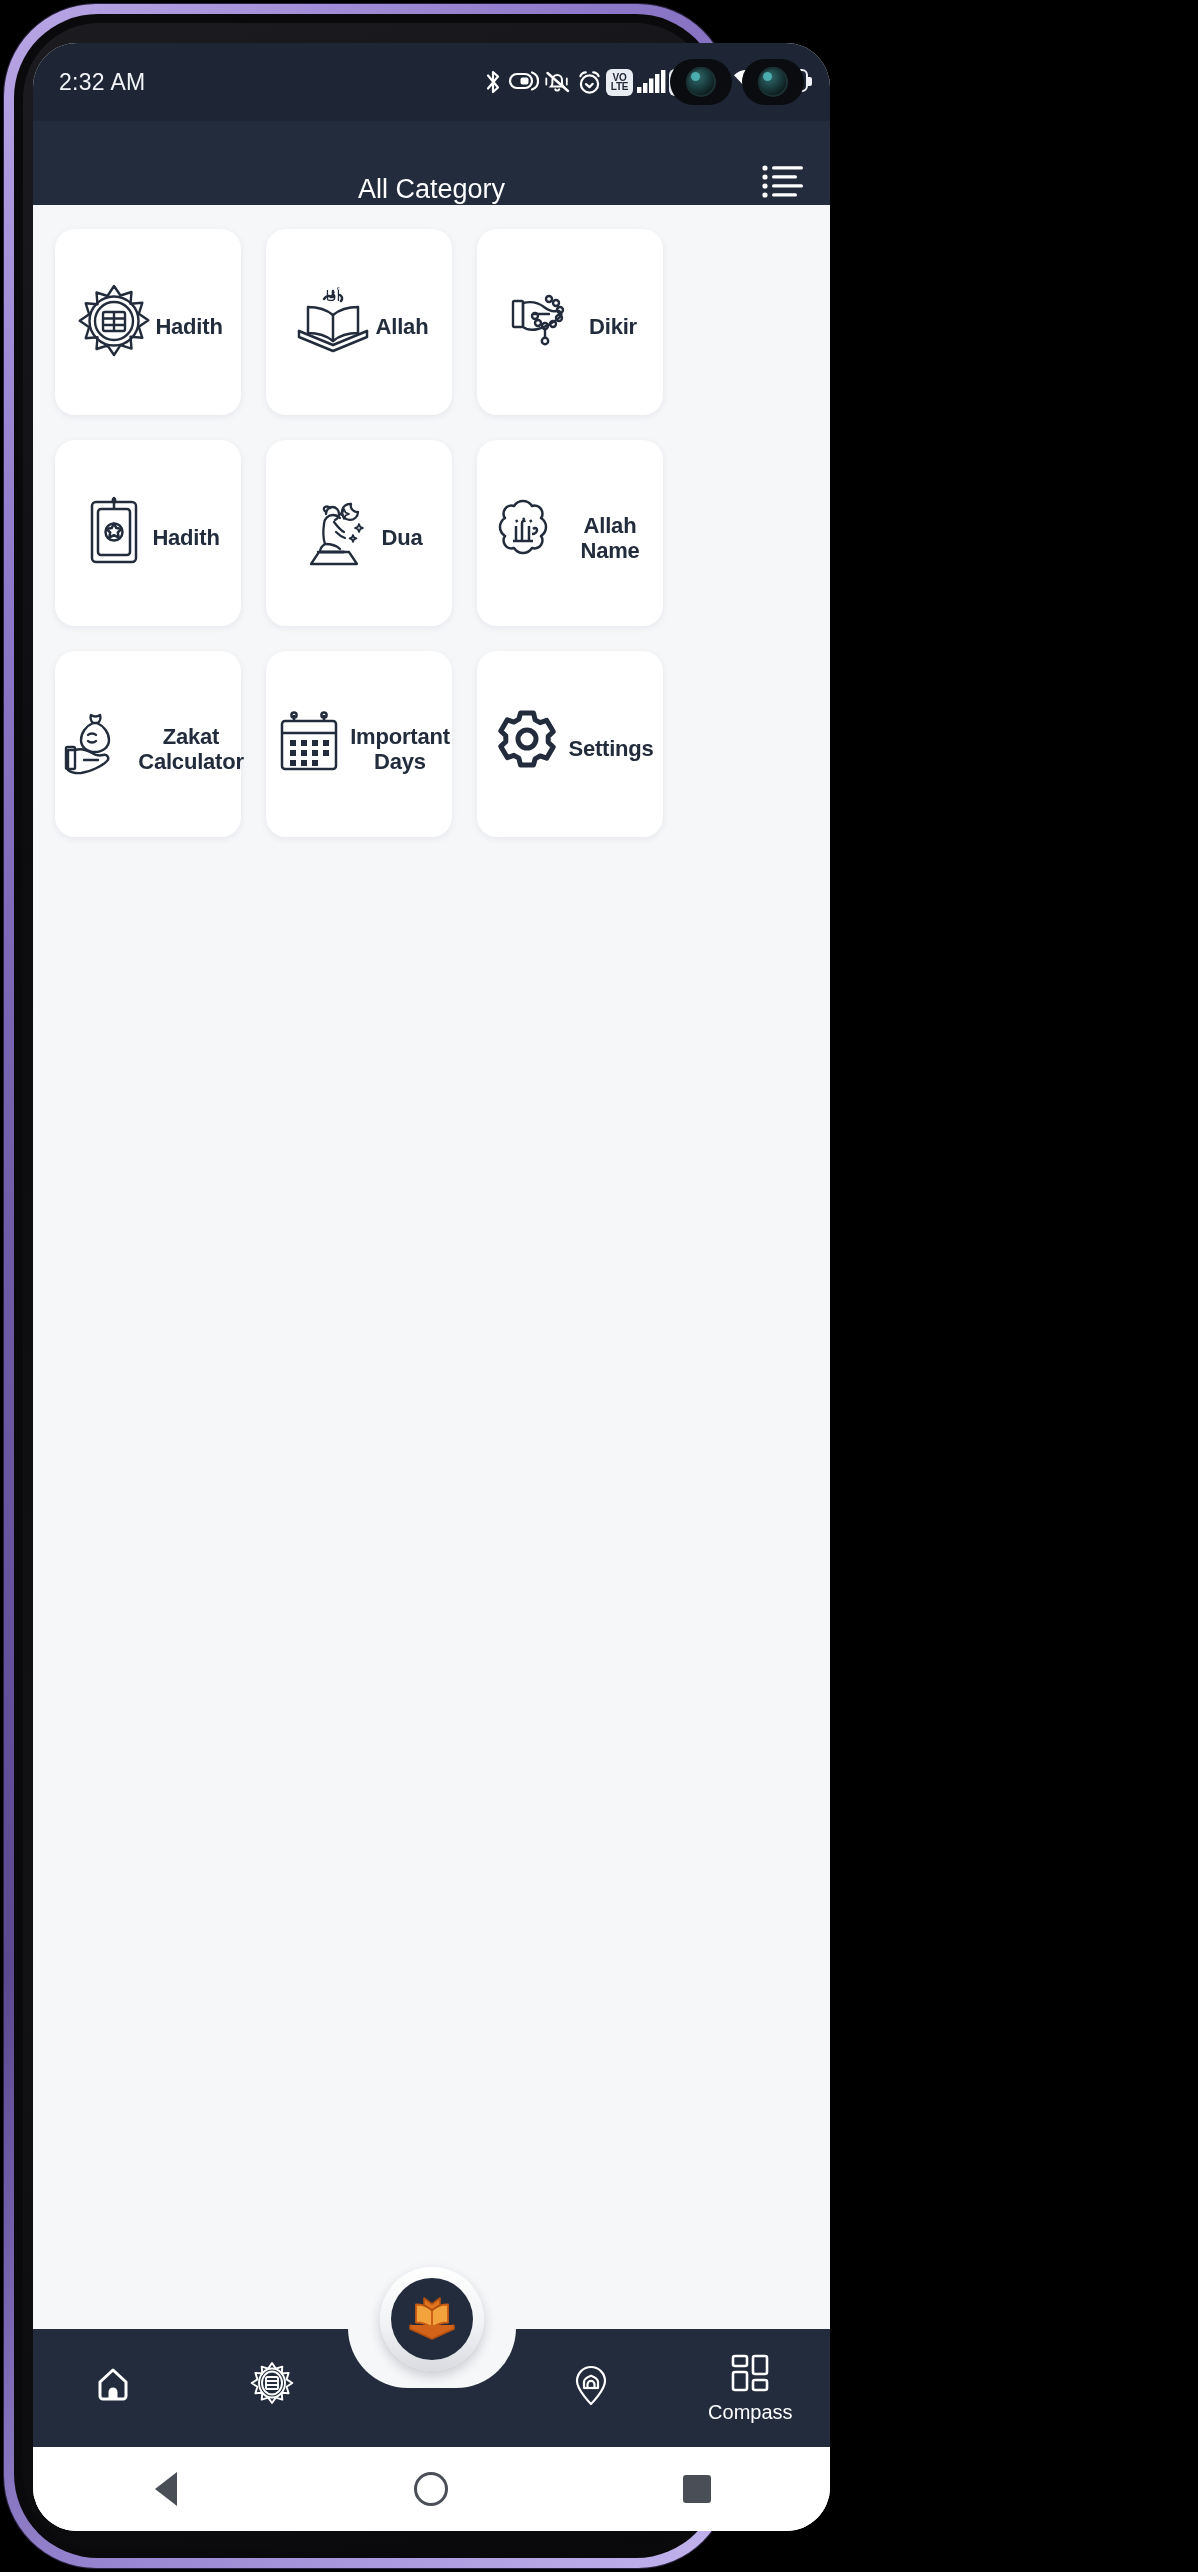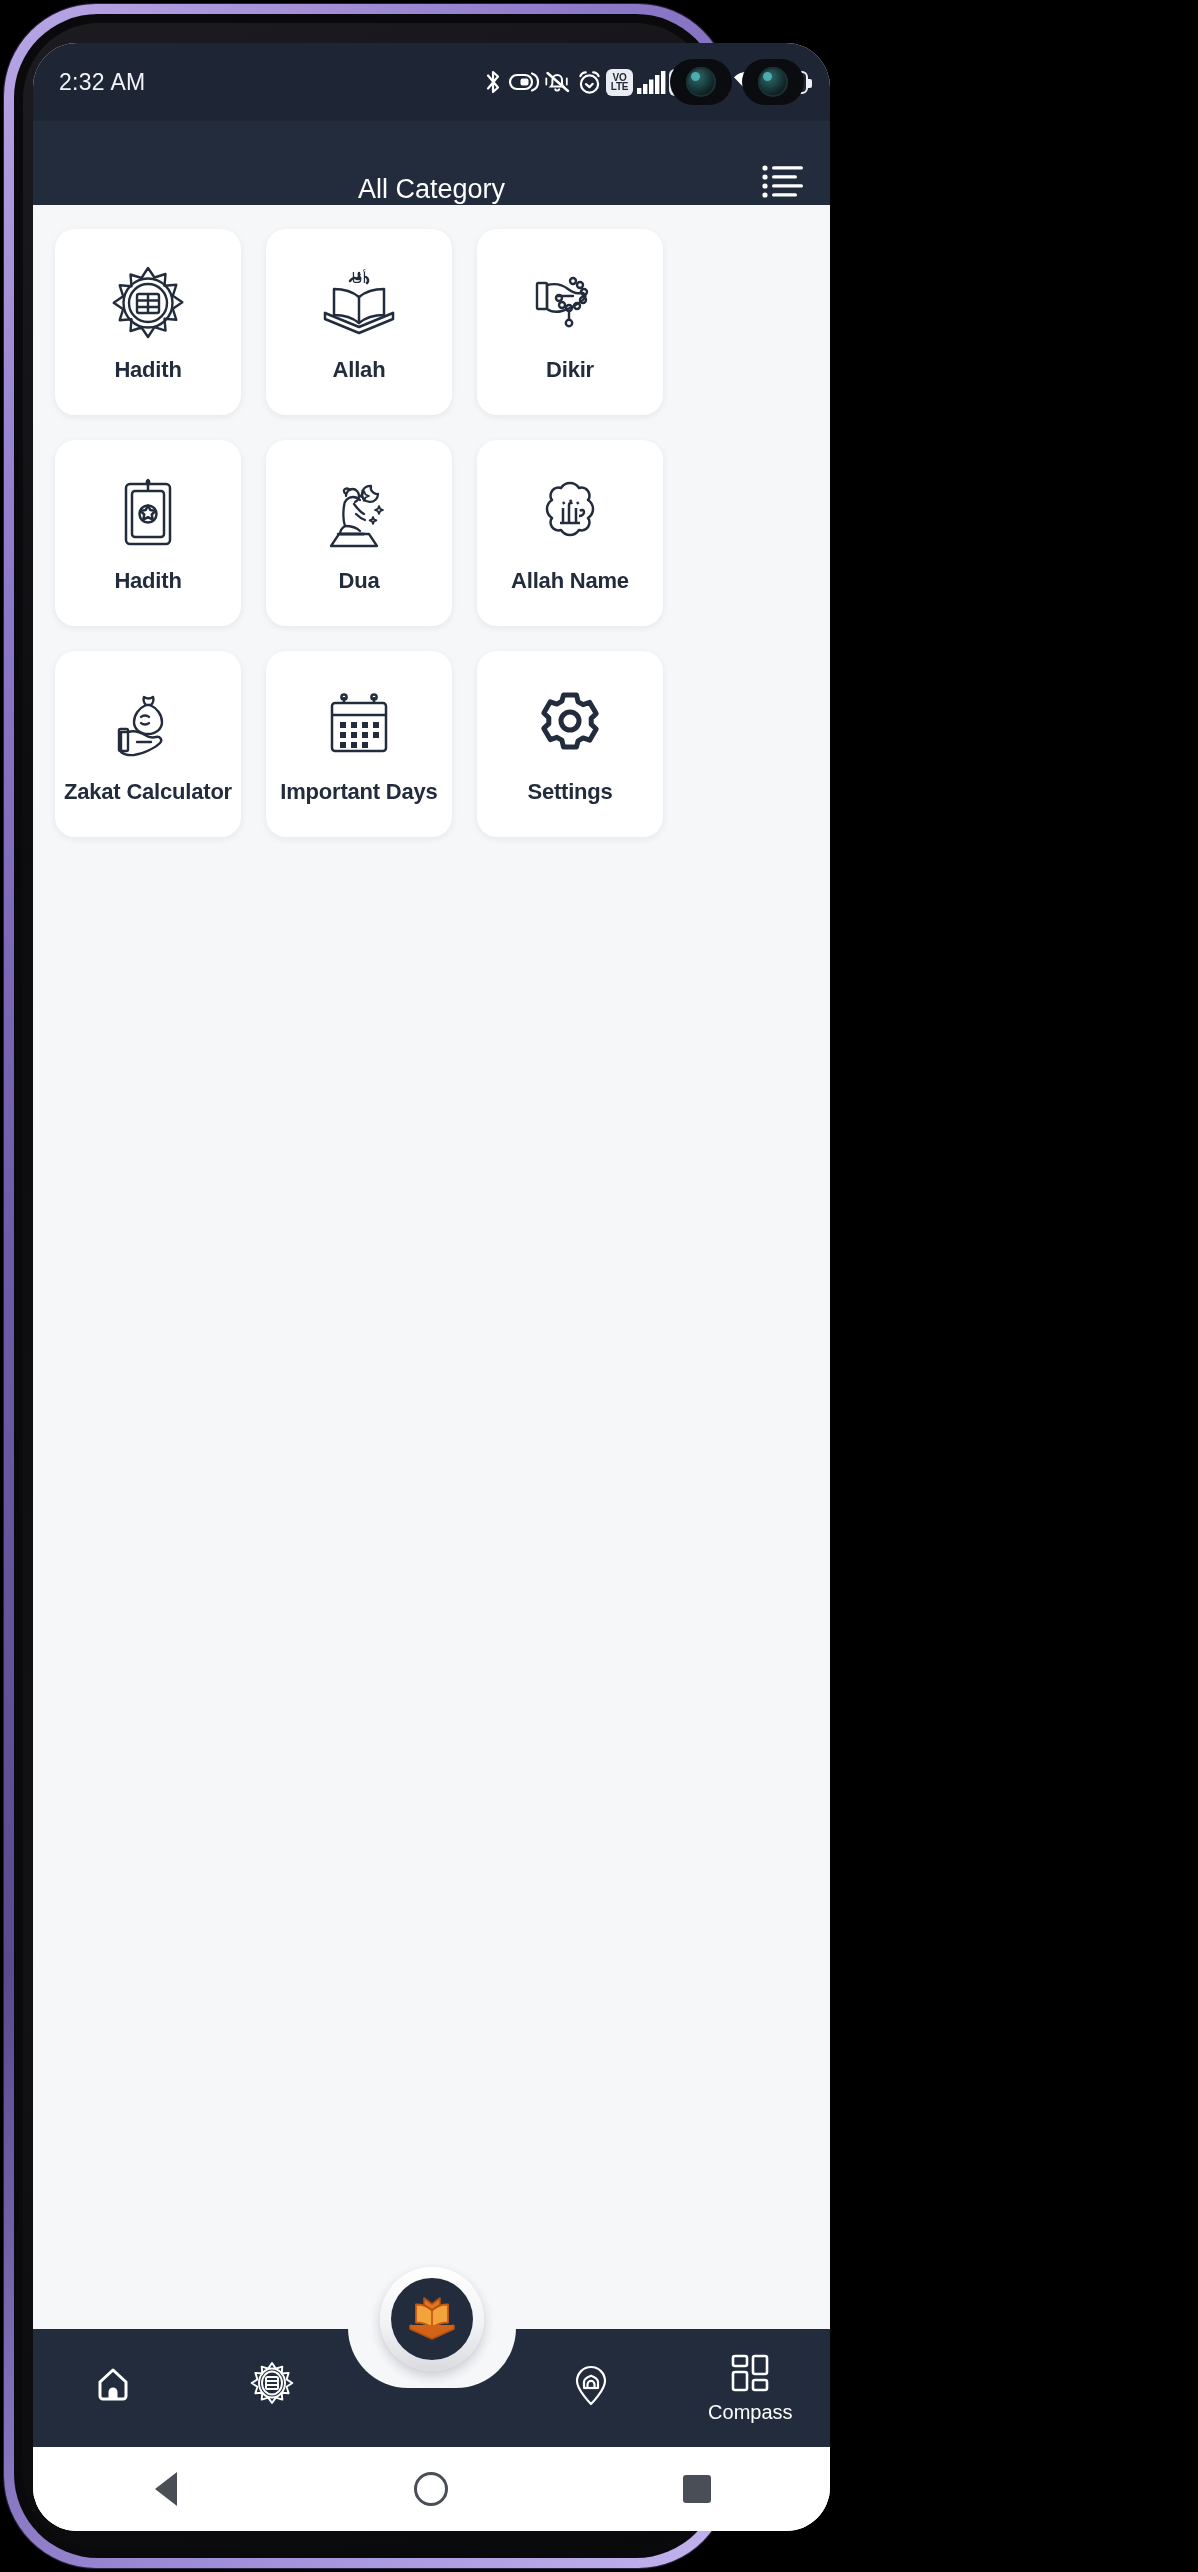--- a/index.html
+++ b/index.html
@@ -28,21 +28,21 @@
     border-radius:44px;overflow:hidden;background:#f4f5f7;
   }
 
   
   .statusbar{
     position:relative;height:78px;background:#1e2635;
     display:flex;align-items:center;justify-content:space-between;
     padding:0 22px 0 26px;box-sizing:border-box;color:#fff;
   }
   .clock{font-size:23px;letter-spacing:.3px;font-weight:400;color:#f2f4f8;}
-  .status-icons{display:flex;align-items:center;gap:3px;}
+  .status-icons{display:flex;gap:3px;}
   .status-icons svg{display:block;}
   .volte{
     width:27px;height:27px;border-radius:6px;background:#e9ecf2;color:#1e2635;
     display:flex;flex-direction:column;align-items:center;justify-content:center;
     line-height:.95;font-size:10px;font-weight:700;letter-spacing:-.2px;
   }
   .volte i{font-style:normal;display:block;}
   .battery{
     position:relative;width:44px;height:23px;border:2.5px solid #eef0f5;border-radius:6px;
     display:flex;align-items:center;justify-content:center;box-sizing:border-box;
@@ -75,21 +75,21 @@
   .appbar-menu{margin-left:auto;position:relative;z-index:2;cursor:pointer;}
 
   
   .content{
     background:#f6f7f9;height:calc(2488px - 78px - 84px);
     box-sizing:border-box;padding:24px 22px 0 22px;position:relative;
   }
   .grid{display:flex;flex-wrap:wrap;gap:25px;}
   .tile{
     width:186px;height:186px;background:#ffffff;border-radius:20px;
-    display:flex;flex-direction:column;align-items:center;justify-content:center;
+    display:flex;flex-direction:row;align-items:center;justify-content:center;
     box-shadow:0 2px 7px rgba(25,35,55,.07);cursor:pointer;
     box-sizing:border-box;padding:10px 6px;
   }
   .tile-icon{height:86px;display:flex;align-items:center;justify-content:center;}
   .tile-icon svg{display:block;}
   .tile-label{
     margin-top:10px;font-size:22px;color:#222c3c;font-weight:700;
     text-align:center;line-height:1.15;letter-spacing:-.2px;
   }
 

